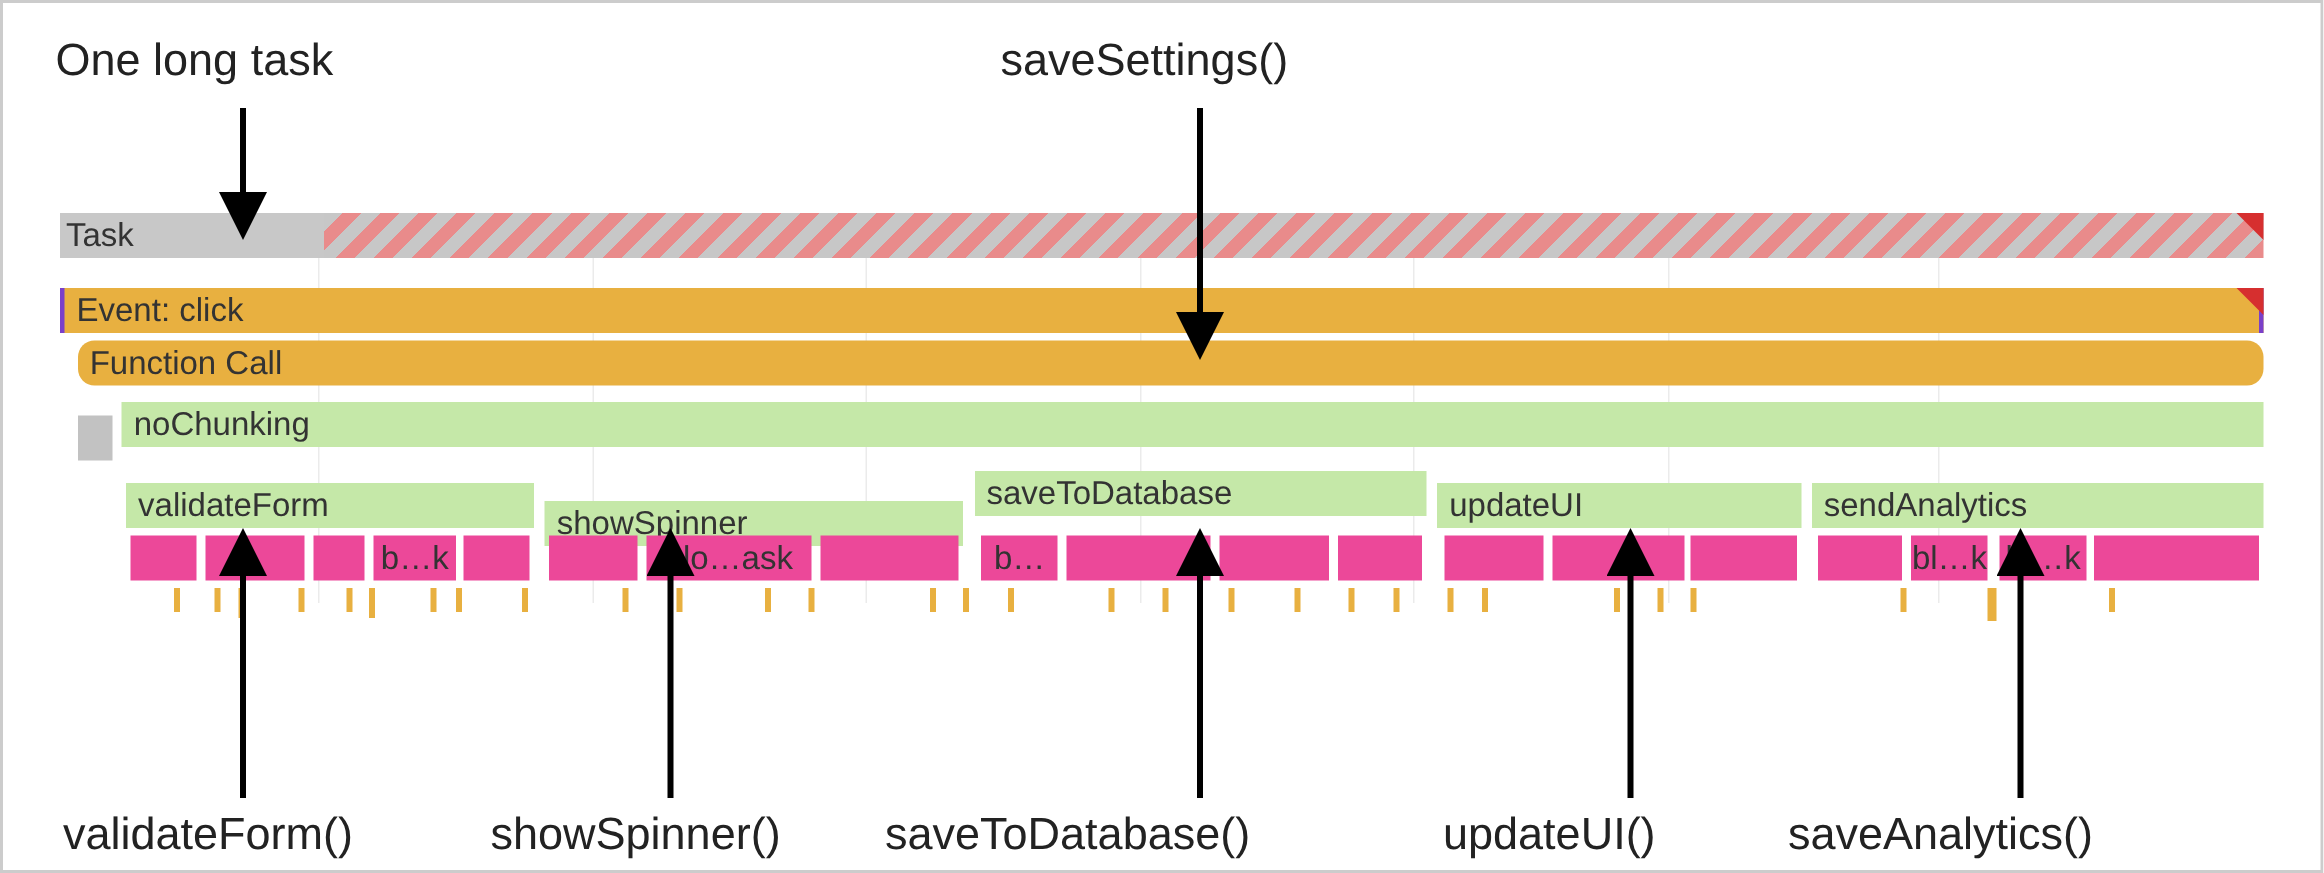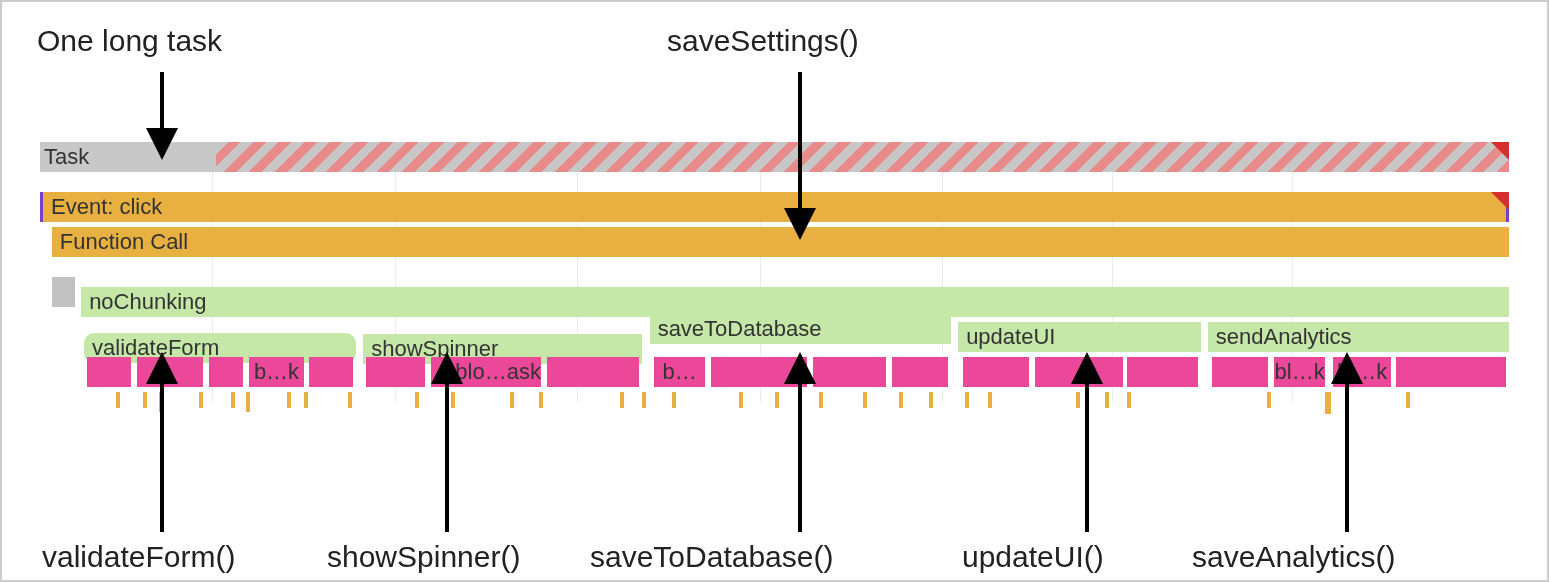--- a/index.html
+++ b/index.html
@@ -131,30 +131,30 @@
     <div class="task-bar task-grey" style="left:0; width:12%;"></div>
     <div class="task-bar task-striped" style="left:12%; width:88%;"></div>
     <div class="row-label" style="top:0; left:0;">Task</div>
     <div class="red-triangle" style="top:0; right:0; border-width:0 18px 18px 0; border-color: transparent #d62f2f transparent transparent;"></div>
 
     <div class="row row-event" style="top:50px; left:0; width:100%;">
       <span>Event: click</span>
     </div>
     <div class="red-triangle" style="top:50px; right:0; border-width:0 18px 18px 0; border-color: transparent #d62f2f transparent transparent;"></div>
 
-    <div class="row row-fn" style="top:85px; left:0.8%; width:99.2%;">
+    <div class="row row-fn" style="top:85px; left:0.8%; width:99.2%;border-radius:11px;">
       <span>Function Call</span>
     </div>
 
     <div class="row nochunk-pre" style="top:135px; left:0.8%; width:1.6%;"></div>
-    <div class="row row-green" style="top:145px; left:2.8%; width:97.2%;text-align:center;">
+    <div class="row row-green" style="top:126px; left:2.8%; width:97.2%;text-align:center;">
       <span>noChunking</span>
     </div>
 
-    <div class="row row-green" style="top:191px; left:3%; width:18.5%;border-radius:10px;">
+    <div class="row row-green" style="top:180px; left:3%; width:18.5%;">
       <span>validateForm</span>
     </div>
     <div class="row row-green" style="top:192px; left:22%; width:19%;">
       <span>showSpinner</span>
     </div>
     <div class="row row-green" style="top:172px; left:41.5%; width:20.5%;text-align:right;">
       <span>saveToDatabase</span>
     </div>
     <div class="row row-green" style="top:180px; left:62.5%; width:16.5%;">
       <span>updateUI</span>
@@ -165,21 +165,21 @@
 
     <div class="row row-green-light" style="top:215px; left:3.2%; width:3%;"></div>
     <div class="row row-green-light" style="top:215px; left:6.6%; width:4.5%;"></div>
     <div class="row row-green-light" style="top:215px; left:11.5%; width:2.3%;"></div>
     <div class="row row-green-light" style="top:215px; left:14.2%; width:3.8%; justify-content:center; padding-left:0;">
       <span>b…k</span>
     </div>
     <div class="row row-green-light" style="top:215px; left:18.3%; width:3%;"></div>
 
     <div class="row row-green-light" style="top:215px; left:22.2%; width:4%;"></div>
-    <div class="row row-green-light" style="top:215px; left:26.6%; width:7.5%; justify-content:flex-end; padding-left:0;">
+    <div class="row row-green-light" style="top:215px; left:26.6%; width:7.5%; justify-content:center; padding-left:0;">
       <span>blo…ask</span>
     </div>
     <div class="row row-green-light" style="top:215px; left:34.5%; width:6.3%;"></div>
 
     <div class="row row-green-light" style="top:215px; left:41.8%; width:3.5%; justify-content:center; padding-left:0;">
       <span>b…</span>
     </div>
     <div class="row row-green-light" style="top:215px; left:45.7%; width:6.5%;"></div>
     <div class="row row-green-light" style="top:215px; left:52.6%; width:5%;"></div>
     <div class="row row-green-light" style="top:215px; left:58%; width:3.8%;"></div>

